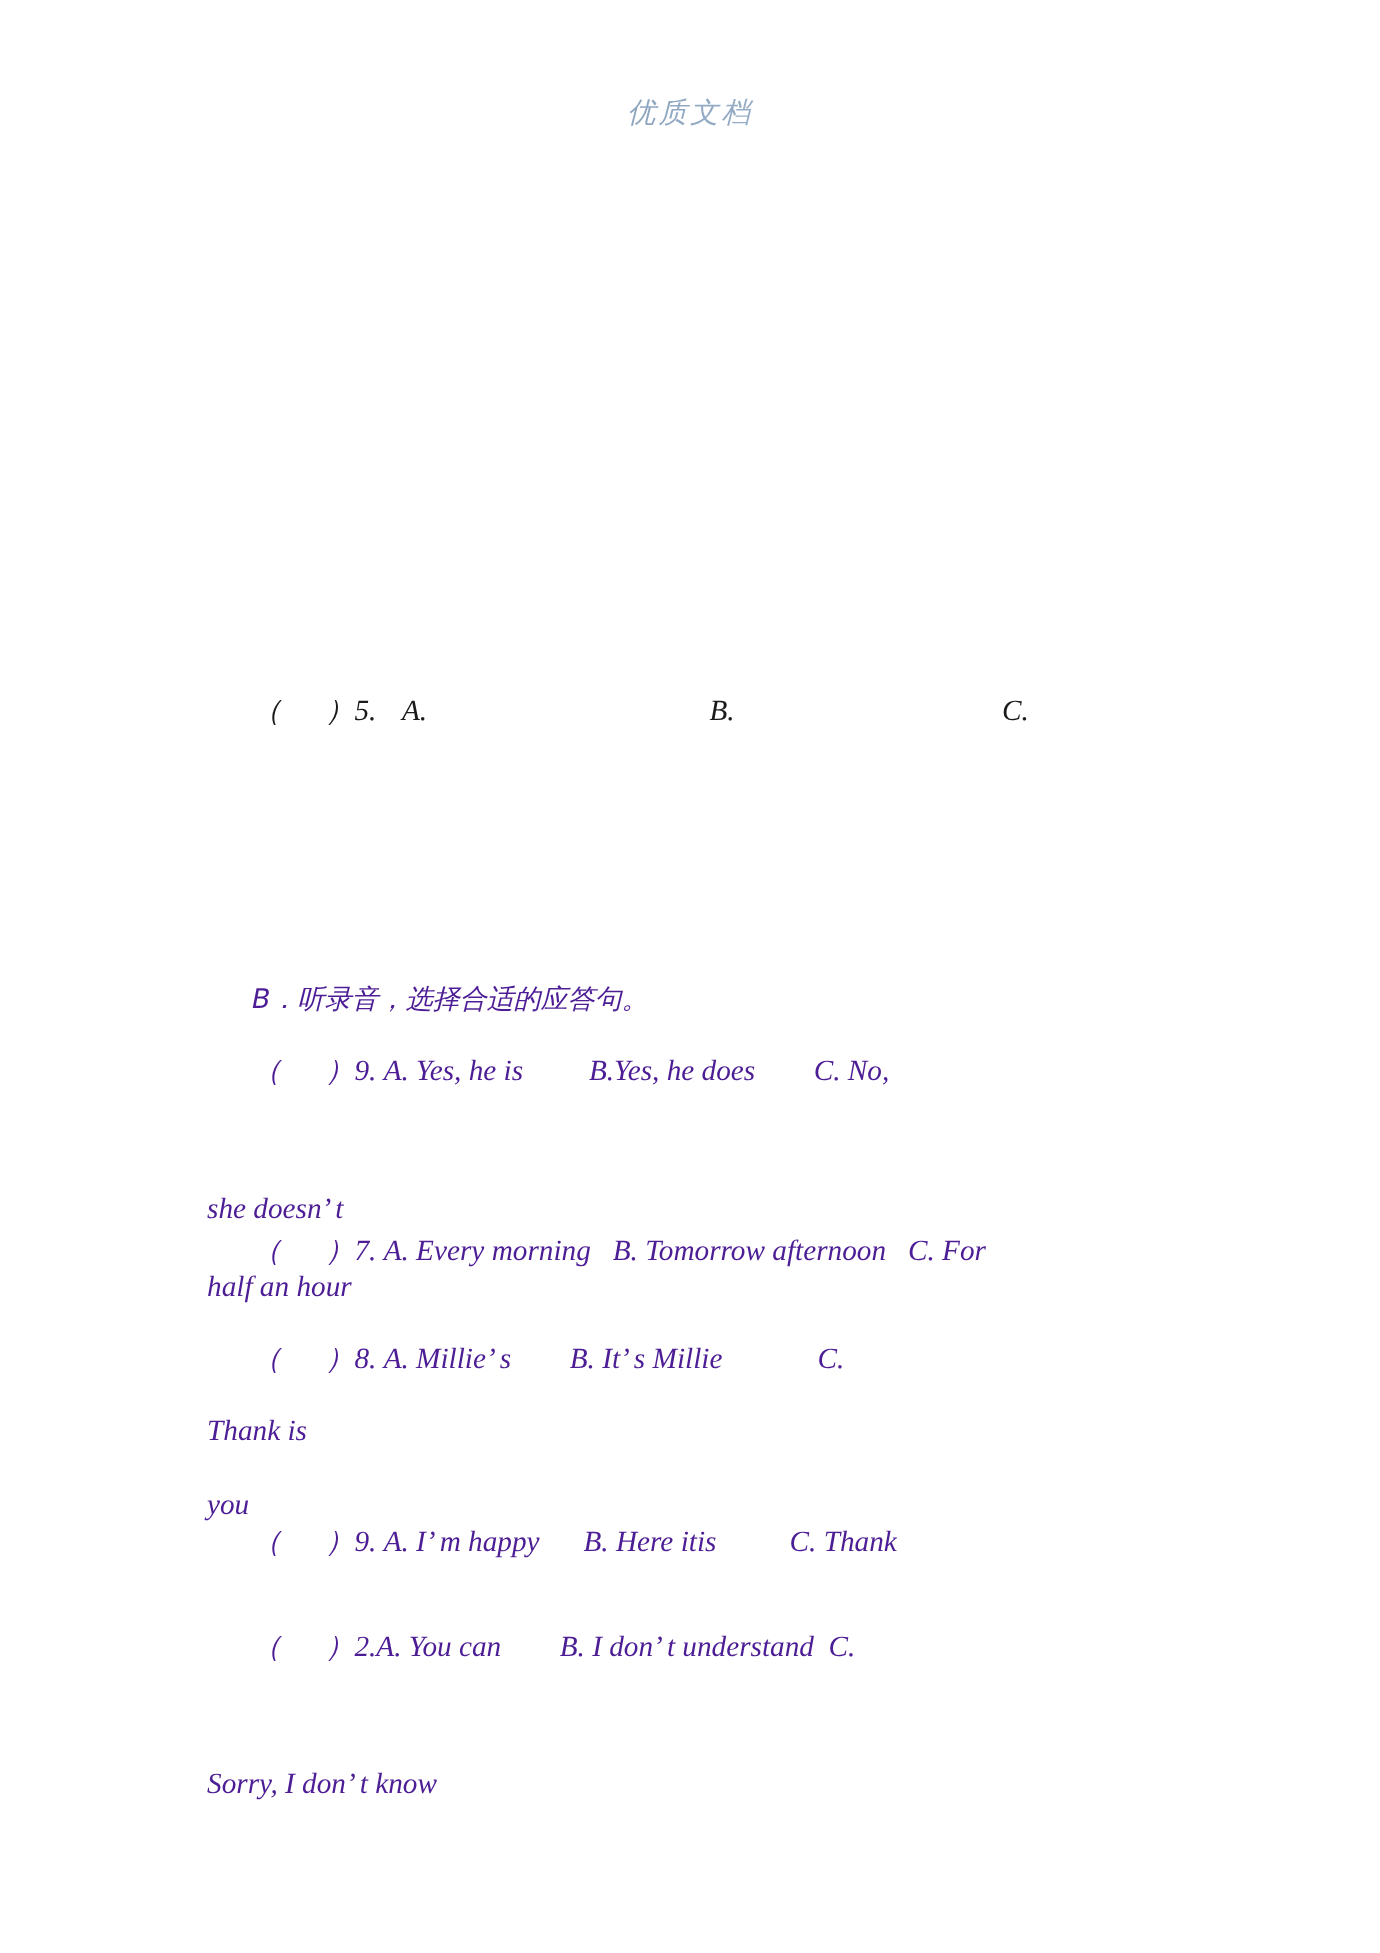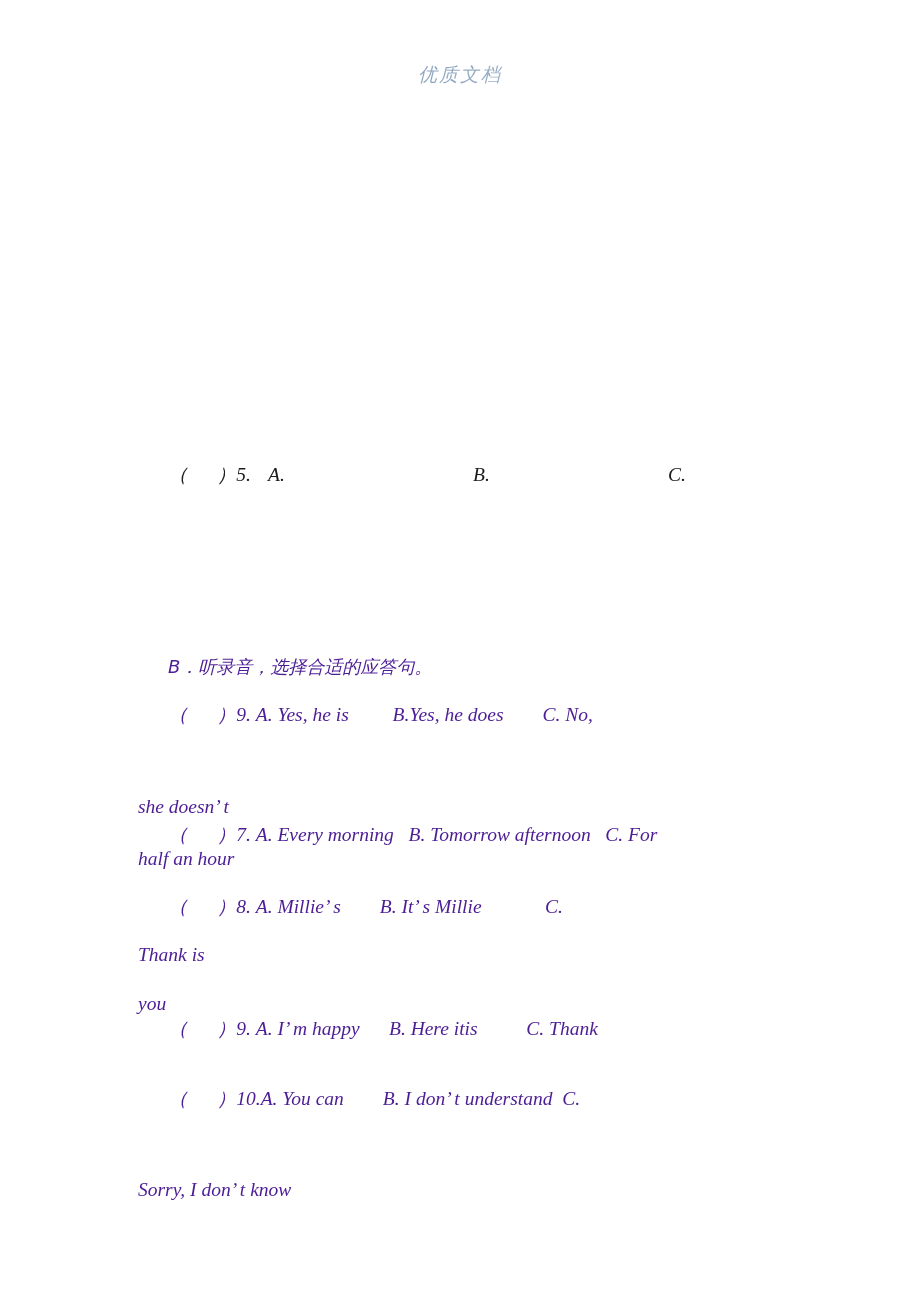--- a/index.html
+++ b/index.html
@@ -119,17 +119,17 @@
 
     <div class="line indent" style="top:799px;margin-top:24px;">（      ）7. A. Every morning   B. Tomorrow afternoon   C. For</div>
     <div class="line" style="top:847px;">half an hour</div>
 
     <div class="line indent" style="top:895px;">（      ）8. A. Millie’ s        B. It’ s Millie             C.</div>
     <div class="line" style="top:943px;">Thank is</div>
 
     <div class="line indent" style="top:991px;margin-top:26px;">（      ）9. A. I’ m happy      B. Here itis          C. Thank</div>
     <div class="line" style="top:992px;">you</div>
 
-    <div class="line indent" style="top:1087px;">（      ）10.A. You can        B. I don’ t understand  C.</div>
+    <div class="line indent" style="top:1087px;">（      ）2.A. You can        B. I don’ t understand  C.</div>
     <div class="line" style="top:1178px;">Sorry, I don’ t know</div>
 
   </div>
 </div>
 
 </body></html>

